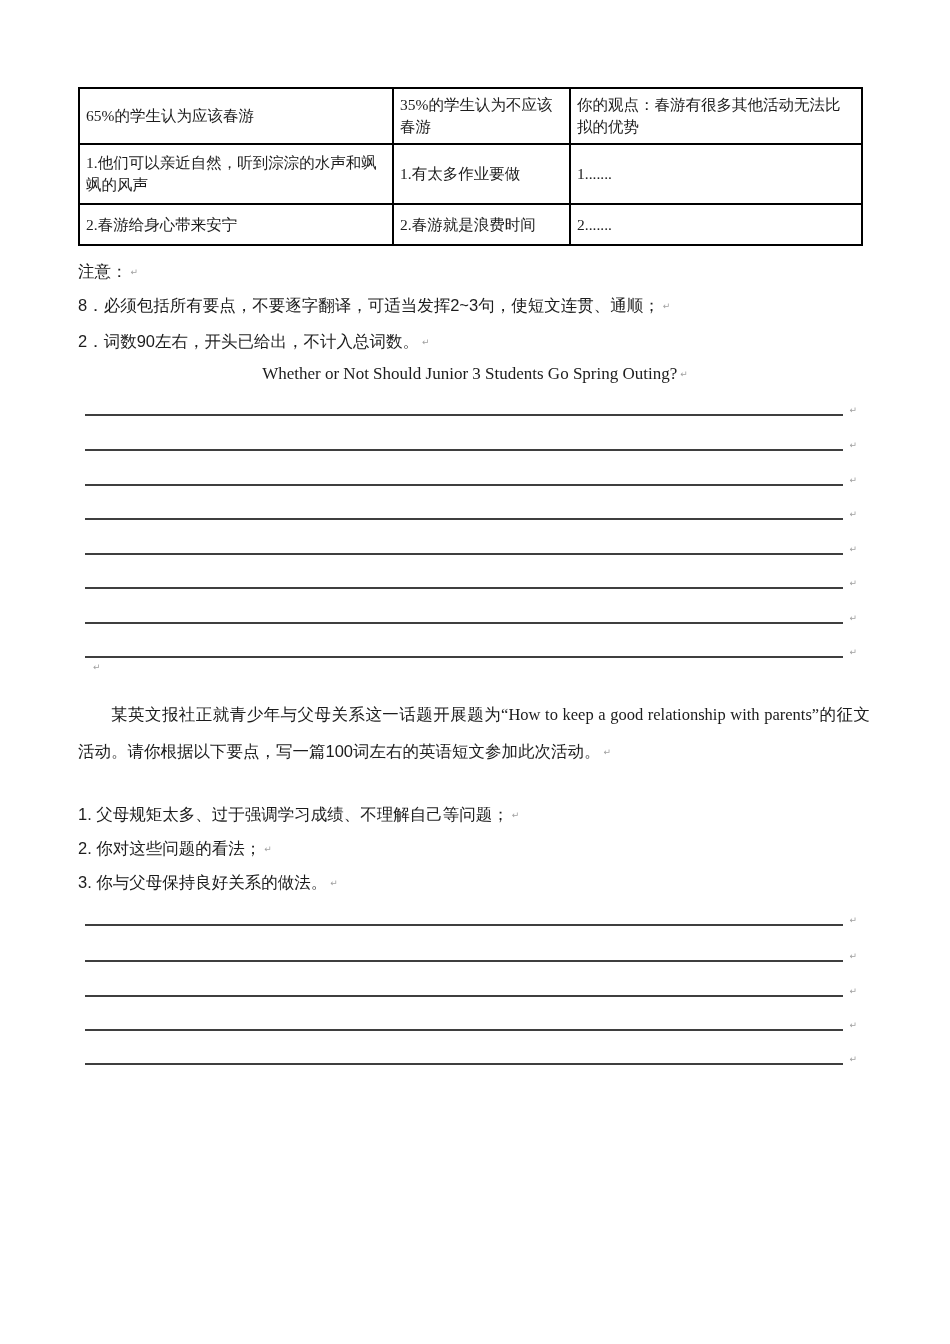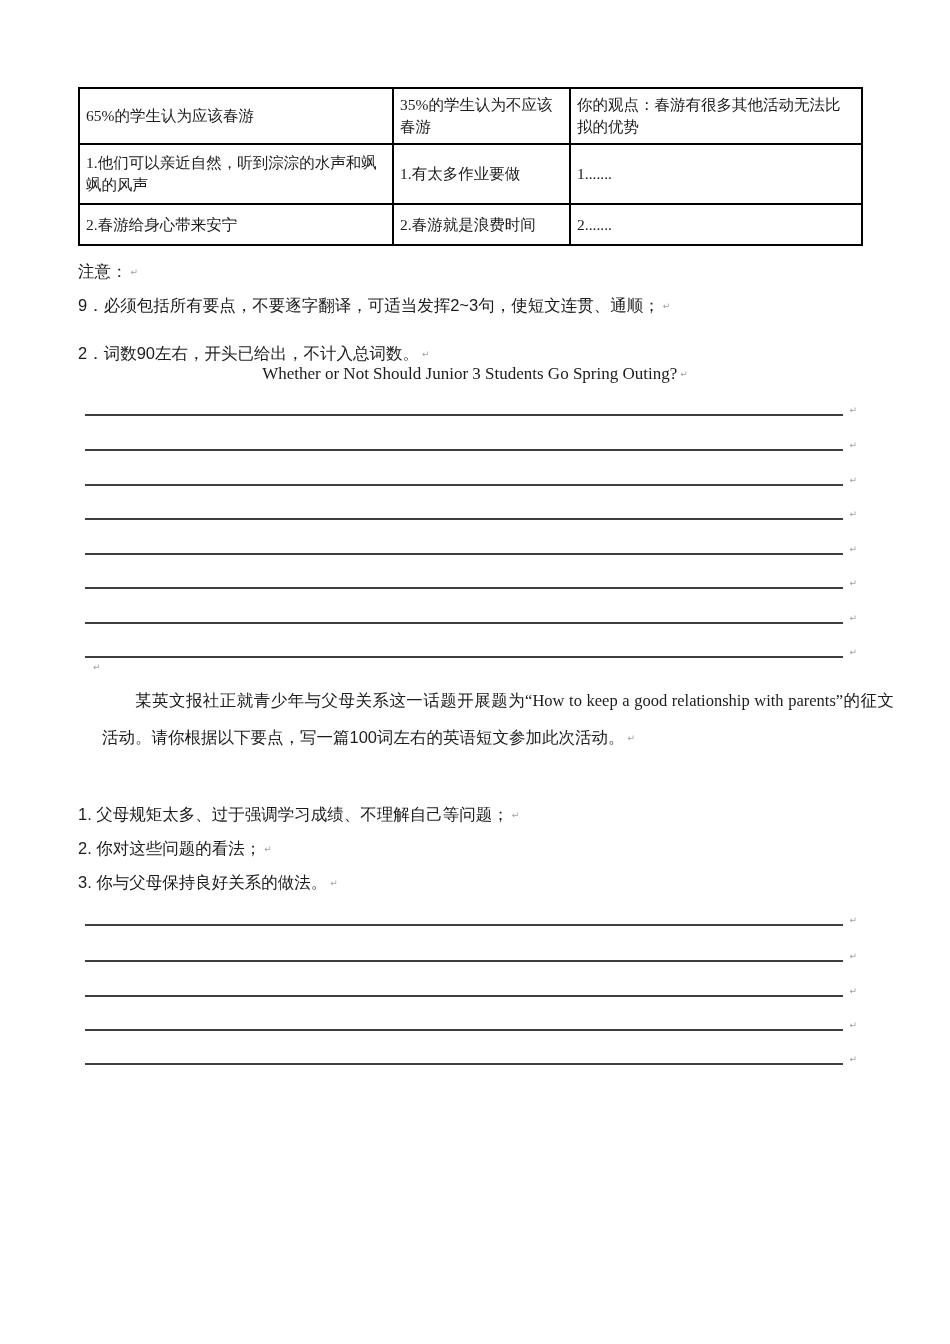--- a/index.html
+++ b/index.html
@@ -59,22 +59,22 @@
     </tr>
     <tr class="r3">
       <td class="c1">2.春游给身心带来安宁</td>
       <td class="c2">2.春游就是浪费时间</td>
       <td class="c3">2.......</td>
     </tr>
   </tbody>
     </table>
 
   <div class="txtline sans" style="top:260px;"><span>注意：</span><span class="pmark">↵</span></div>
-  <div class="txtline sans" style="top:294px;"><span>9．必须包括所有要点，不要逐字翻译，可适当发挥2~3句，使短文连贯、通顺；</span><span class="pmark">↵</span></div>
-  <div class="txtline sans" style="top:342px;"><span>2．词数90左右，开头已给出，不计入总词数。</span><span class="pmark">↵</span></div>
+  <div class="txtline sans" style="top:294px;"><span>8．必须包括所有要点，不要逐字翻译，可适当发挥2~3句，使短文连贯、通顺；</span><span class="pmark">↵</span></div>
+  <div class="txtline sans" style="top:330px;"><span>2．词数90左右，开头已给出，不计入总词数。</span><span class="pmark">↵</span></div>
 
   <div class="center-title" style="top:363px;"><span>Whether or Not Should Junior 3 Students Go Spring Outing?</span><span class="pmark">↵</span></div>
 
   <div class="wline" style="top:414px;">
       <span class="pmark">↵</span>
     </div>
   <div class="wline" style="top:449px;">
       <span class="pmark">↵</span>
     </div>
   <div class="wline" style="top:484px;">
@@ -92,21 +92,21 @@
   <div class="wline" style="top:622px;">
       <span class="pmark">↵</span>
     </div>
   <div class="wline" style="top:656px;">
       <span class="pmark">↵</span>
     </div>
 
   <span class="pmark-float" style="top:662px;left:93px;">↵</span>
 
 
-  <div class="para sans" style="top:682px;margin-left:24px;"><span>某英文报社正就青少年与父母关系这一话题开展题为</span><span class="serif-inline">“How to keep a good relationship with parents”</span><span>的征文活动。请你根据以下要点，写一篇100词左右的英语短文参加此次活动。</span><span class="pmark">↵</span></div>
+  <div class="para sans" style="top:696px;"><span>某英文报社正就青少年与父母关系这一话题开展题为</span><span class="serif-inline">“How to keep a good relationship with parents”</span><span>的征文活动。请你根据以下要点，写一篇100词左右的英语短文参加此次活动。</span><span class="pmark">↵</span></div>
 
   <div class="txtline sans" style="top:803px;"><span>1. 父母规矩太多、过于强调学习成绩、不理解自己等问题；</span><span class="pmark">↵</span></div>
   <div class="txtline sans" style="top:837px;"><span>2. 你对这些问题的看法；</span><span class="pmark">↵</span></div>
   <div class="txtline sans" style="top:871px;text-align:right;"><span>3. 你与父母保持良好关系的做法。</span><span class="pmark">↵</span></div>
 
   <div class="wline" style="top:924px;">
       <span class="pmark">↵</span>
     </div>
   <div class="wline" style="top:960px;">
       <span class="pmark">↵</span>

